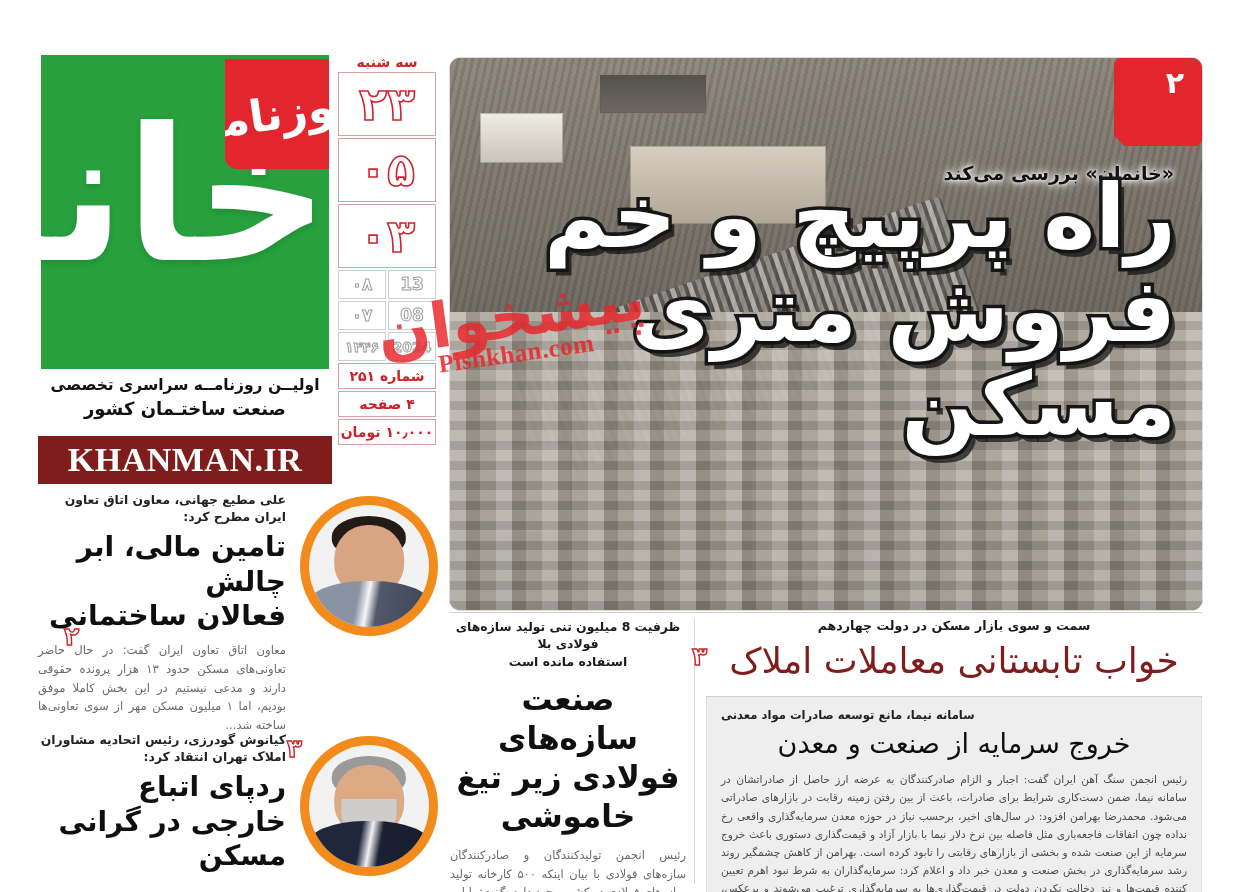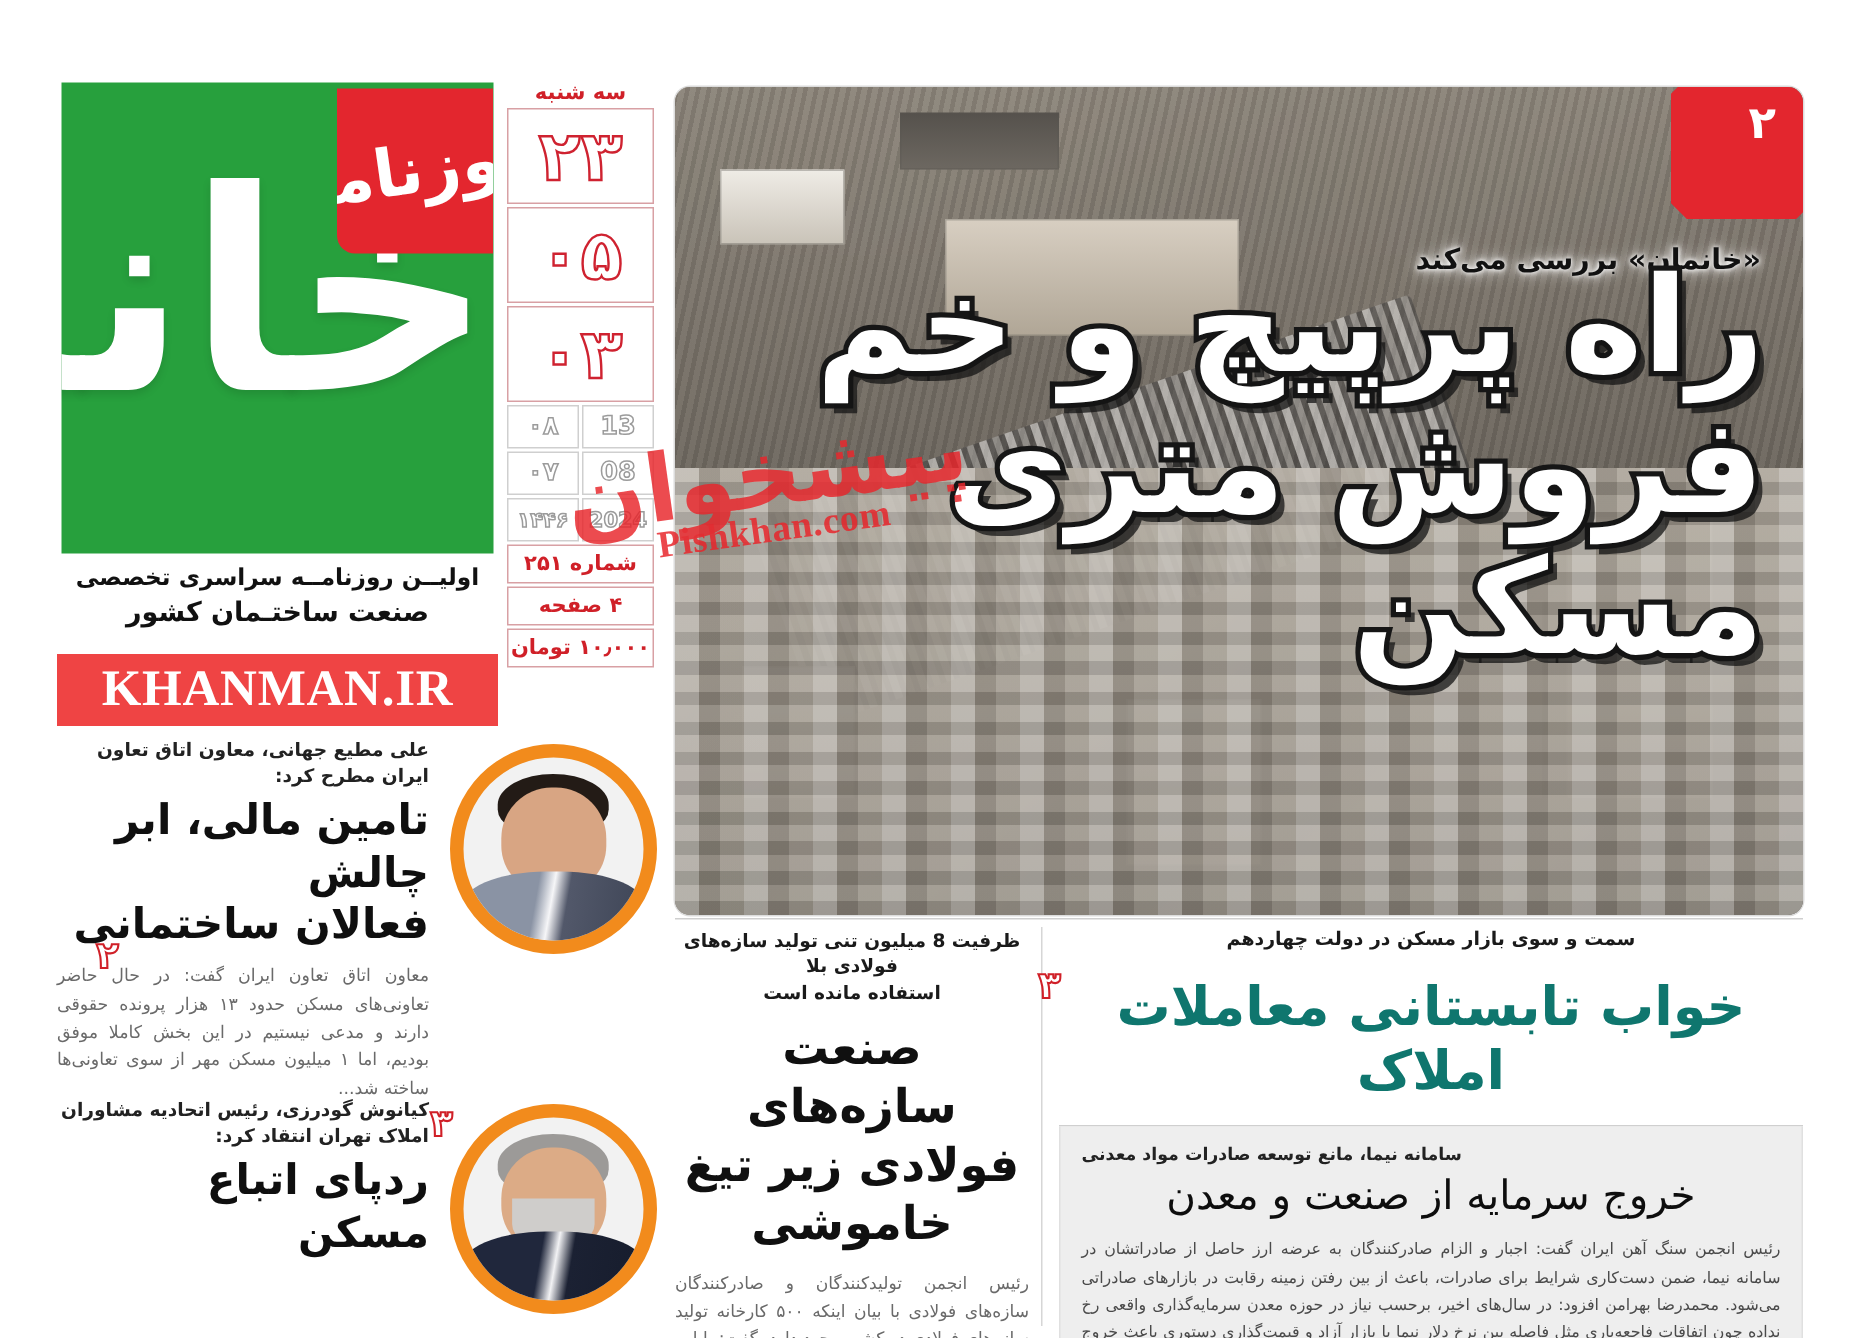--- a/index.html
+++ b/index.html
@@ -58,21 +58,21 @@
     white-space:nowrap;letter-spacing:-6px;
     text-shadow:0 3px 6px rgba(0,0,0,.12);
   }
   .tagline{
     position:absolute;left:0;top:322px;width:294px;text-align:center;
     font-size:15.5px;font-weight:bold;color:#111;line-height:1.45;
     letter-spacing:-.3px;
   }
   .tagline .t2{font-size:18px;}
   .urlbar{
-    position:absolute;left:0;top:384px;width:294px;height:48px;background:#ef4444;
+    position:absolute;left:0;top:384px;width:294px;height:48px;background:#7f1d1d;
     display:flex;align-items:center;justify-content:center;
   }
   .urlbar span{
     color:#fff;font-size:34px;font-weight:bold;letter-spacing:.5px;
     font-family:"Liberation Serif","DejaVu Serif",serif;direction:ltr;
   }
 
   
   .leadwrap{
     position:absolute;left:450px;top:58px;width:752px;height:552px;
@@ -210,22 +210,22 @@
 
   .vrule{position:absolute;left:694px;top:618px;width:1px;height:266px;background:#d6d6d6;}
   .hrule-top{position:absolute;left:450px;top:612px;width:752px;height:1px;background:#cfcfcf;}
 
   
   .rblock{position:absolute;left:706px;top:618px;width:496px;}
   .rover{
     font-size:12.6px;font-weight:bold;color:#1a1a1a;text-align:center;letter-spacing:-.2px;
   }
   .rhead{
-    font-size:36px;font-weight:bold;color:#0f766e;text-align:center;line-height:1.2;
-    letter-spacing:-1.4px;margin-top:17px;
+    font-size:36px;font-weight:normal;color:#7f1d1d;text-align:center;line-height:1.2;
+    letter-spacing:-1.4px;margin-top:6px;
   }
   .pg-r1{position:absolute;left:-14px;top:26px;}
   .rdivider{width:496px;height:1px;background:#cfcfcf;margin-top:14px;}
 
   .greycard{
     margin-top:0;background:#eeeeee;border:1px solid #e0e0e0;border-top:none;
     padding:11px 14px 14px;box-sizing:border-box;width:496px;
   }
   .gover{font-size:11.6px;font-weight:bold;color:#222;text-align:left;letter-spacing:-.2px;}
   .ghead{
@@ -348,20 +348,21 @@
     <div class="avatar av2">
       <div class="hair"></div>
       <div class="head"></div>
       <div class="beard"></div>
       <div class="body"></div>
     </div>
     <div class="sidetext">
       <div class="over">کیانوش گودرزی، رئیس اتحادیه مشاوران املاک تهران انتقاد کرد:</div>
       <div class="sidehead">
         <div>ردپای اتباع</div>
+        <div>خارجی در گرانی</div>
         <div>مسکن</div>
       </div>
     </div>
     <div class="pgnum pg-abs pg-s2">۳</div>
   </div>
 
   <div class="hrule-top"></div>
   <div class="vrule"></div>
 
   <div class="midcol">

